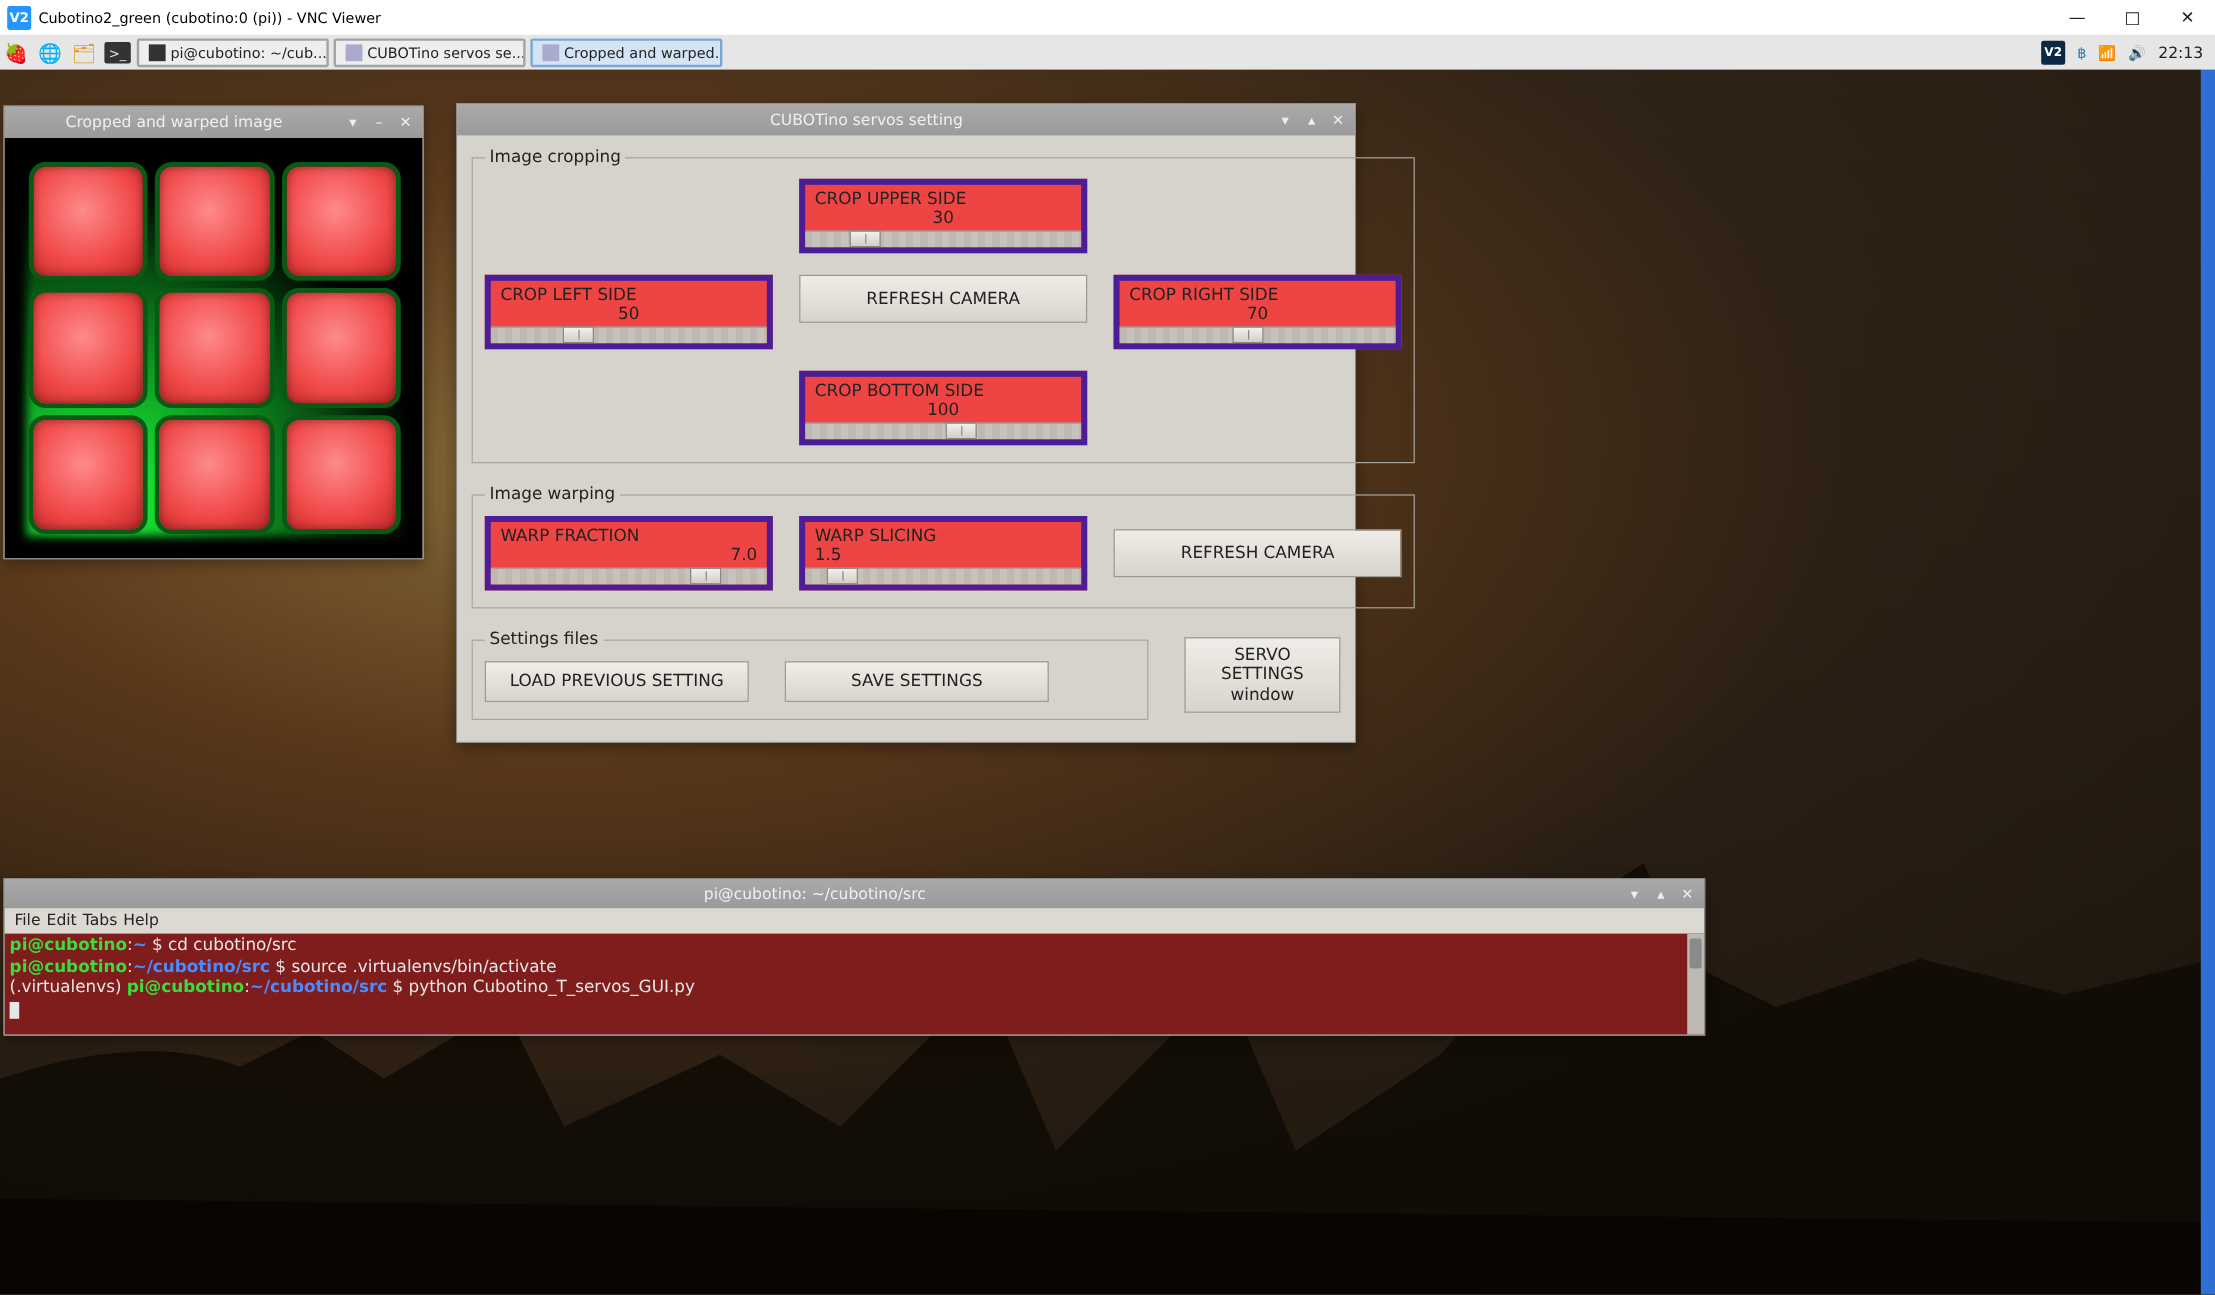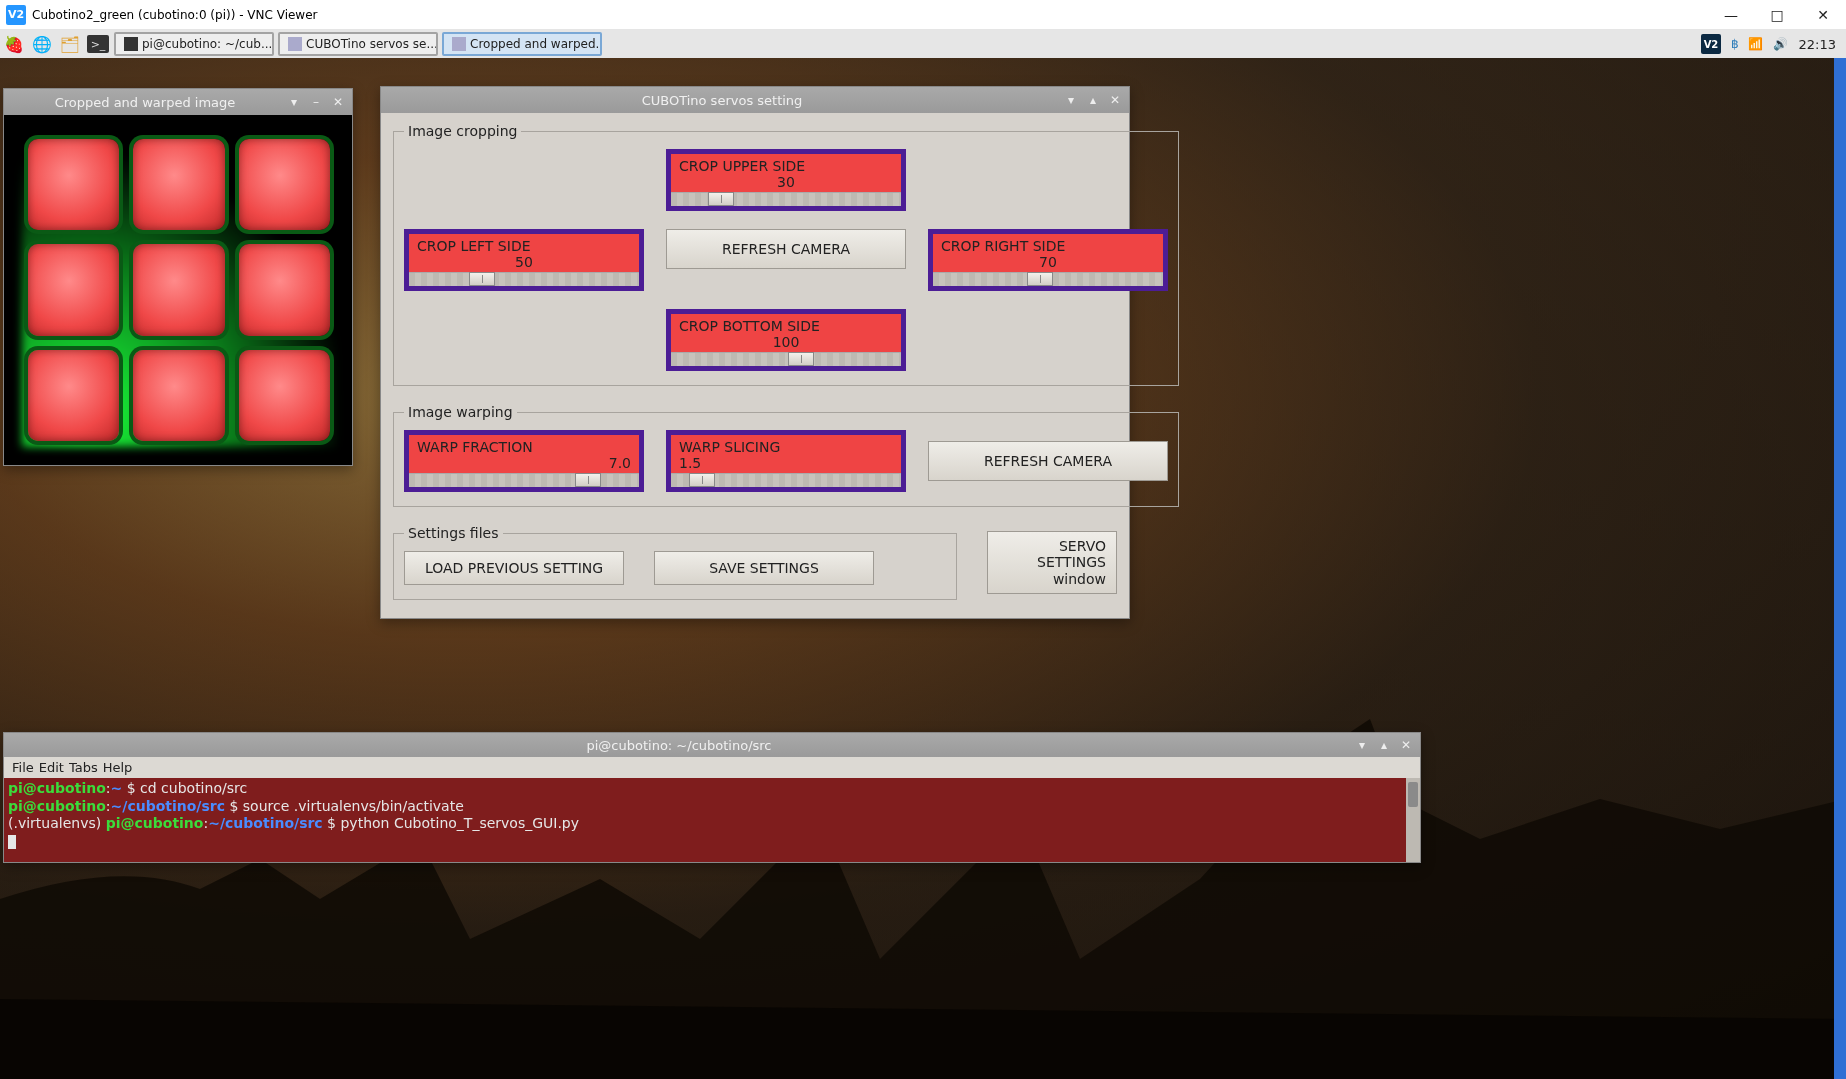--- a/index.html
+++ b/index.html
@@ -245,21 +245,21 @@
         <div class="grp-inline">
           <fieldset class="grp">
             <legend>Settings files</legend>
             <div class="files-buttons">
               <div class="tk-button">LOAD PREVIOUS SETTING</div>
               <div class="tk-button">SAVE SETTINGS</div>
             </div>
           </fieldset>
         </div>
         <div class="servo-btn-wrap">
-          <div class="tk-button multi" style="white-space:pre-line; text-align:right;">SERVO
+          <div class="tk-button multi" style="white-space:pre-line; text-align:center;">SERVO
 SETTINGS
 window</div>
         </div>
       </div>
 
     </div>
   </div>
 
   <div class="lx-window terminal-window">
     <div class="lx-titlebar inactive">

